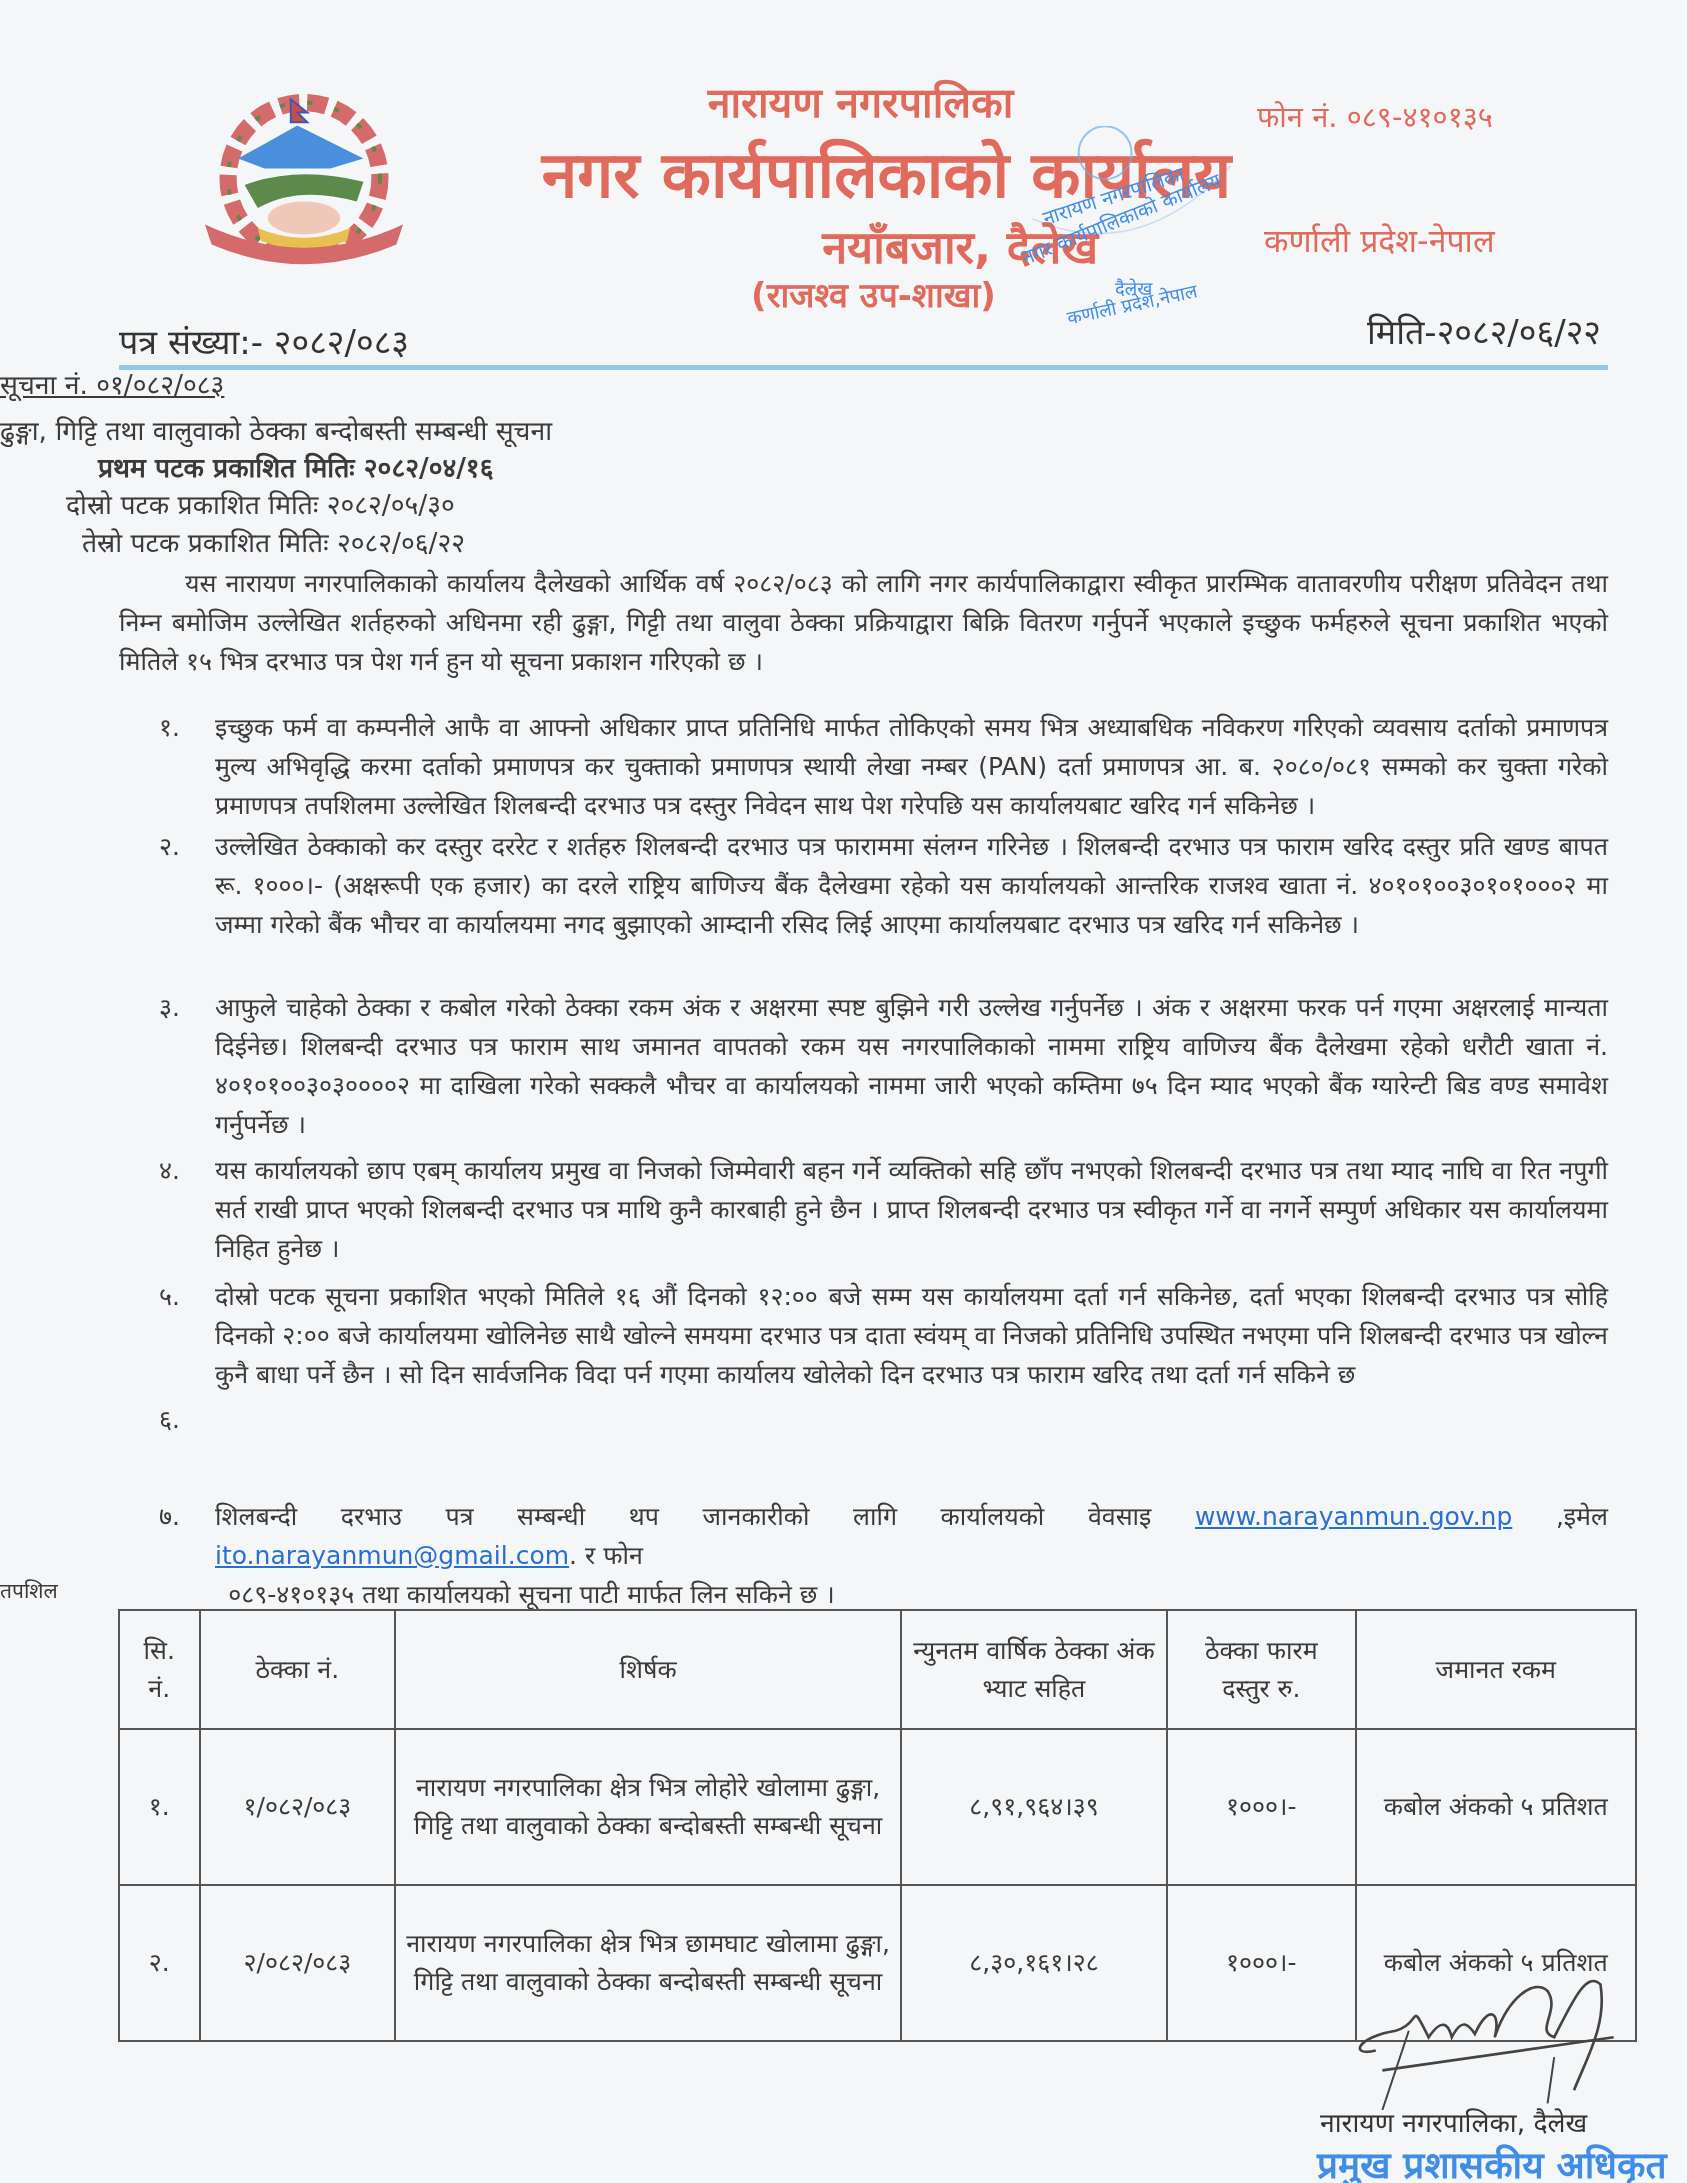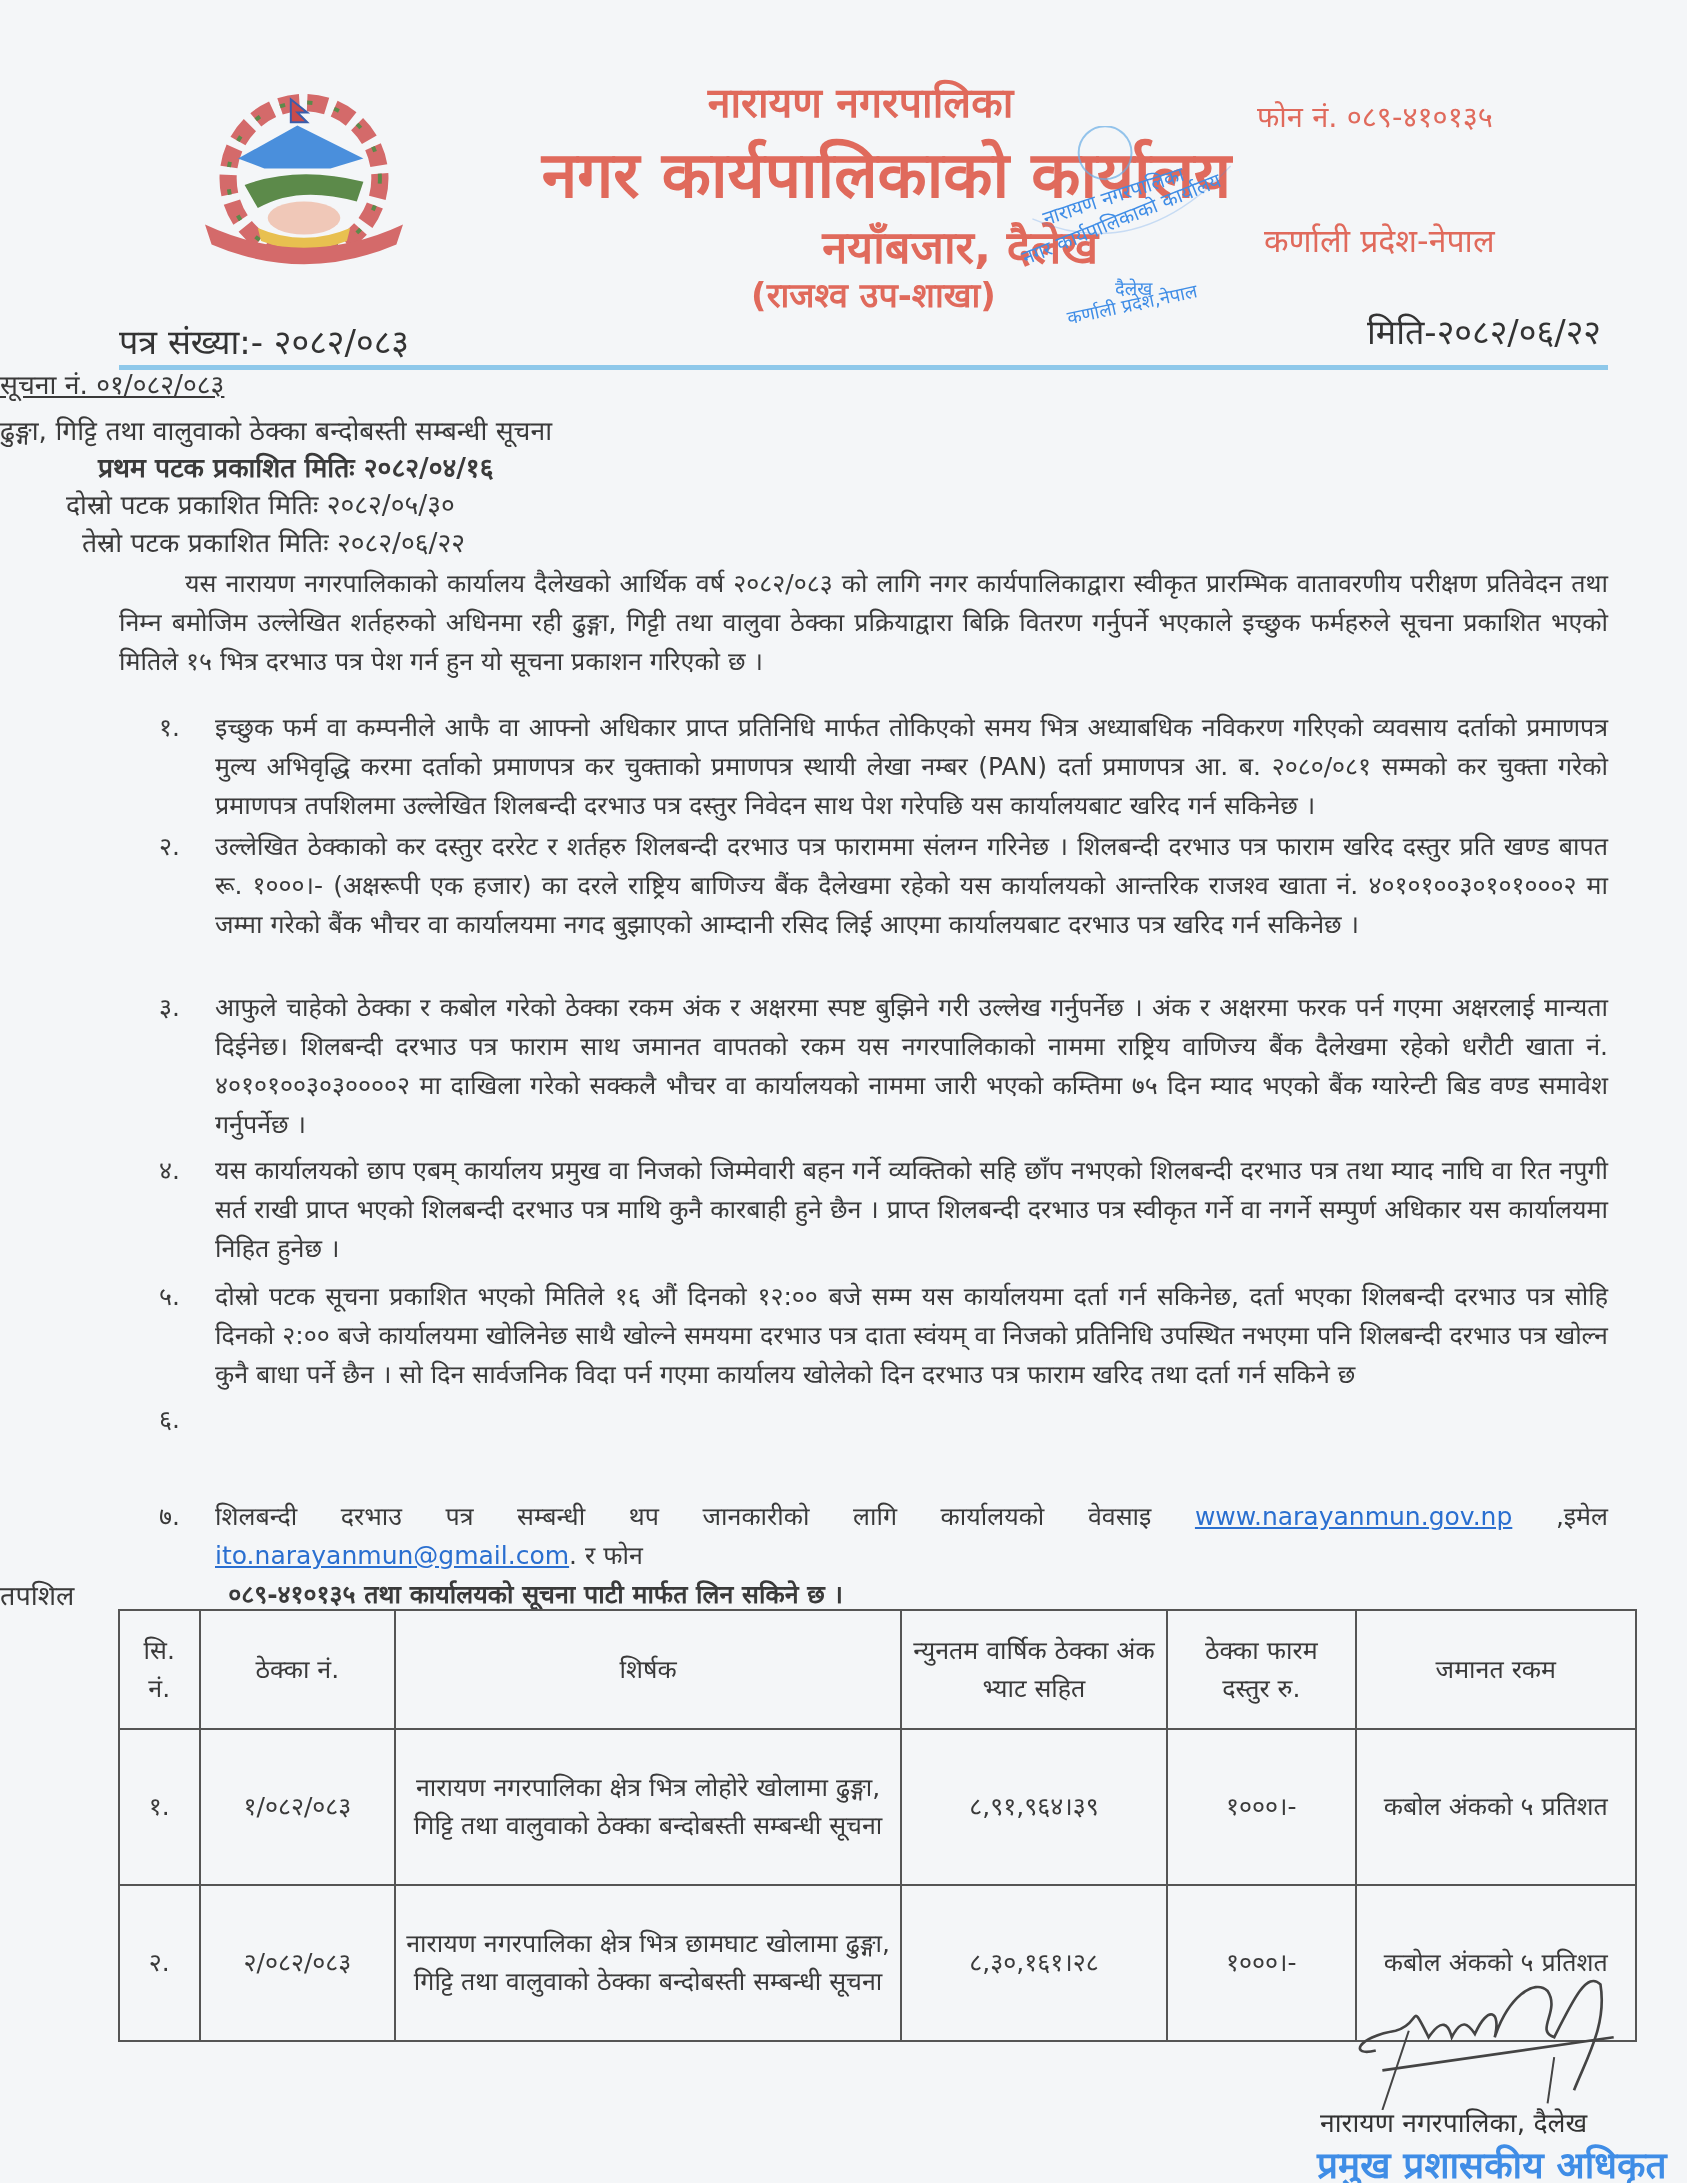--- a/index.html
+++ b/index.html
@@ -46,24 +46,24 @@
     .intro { top: 564px; text-indent: 66px; }
     .item { left: 159px; width: 1449px; padding-left: 56px; box-sizing: border-box; }
     .item .num { position: absolute; left: 0; top: 0; width: 53px; }
     .i1 { top: 708px; }
     .i2 { top: 827px; }
     .i3 { top: 988px; }
     .i4 { top: 1151px; }
     .i5 { top: 1277px; }
     .i6 { top: 1400px; }
     .i7 { top: 1497px; }
-    .i7 .line2 { padding-left: 13.2px; display: block; font-weight: bold; }
+    .i7 .line2 { padding-left: 13.2px; display: block; }
     a.link { color: #2a6fd0; text-decoration: underline; }
 
-    .tapsil { top: 1576px; font-size: 27px; }
+    .tapsil { top: 1576px; font-size: 21px; }
 
     
     table.tbl {
       position: absolute; left: 118px; top: 1609px; width: 1519px;
       border-collapse: collapse; font-size: 25px; color: #3a3a3a;
     }
     table.tbl th, table.tbl td {
       border: 2px solid #555; text-align: center; vertical-align: middle;
       font-weight: normal; line-height: 38px; padding: 2.6px 9.3px;
     }

